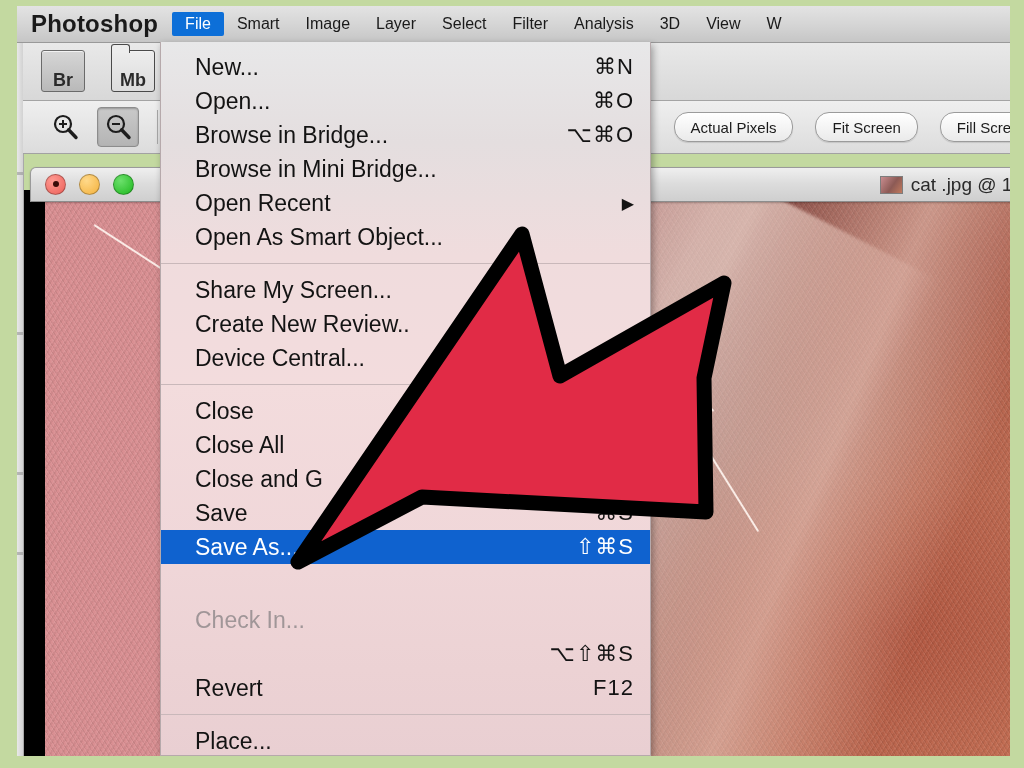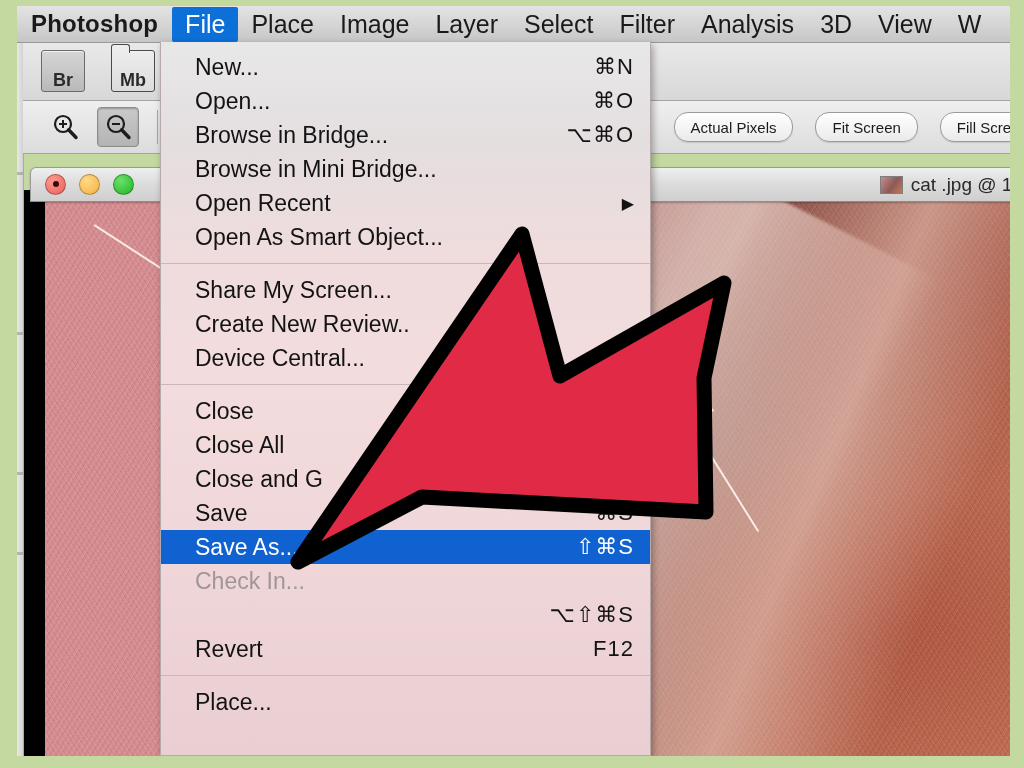--- a/index.html
+++ b/index.html
@@ -85,21 +85,21 @@
   .menubar{
     position:absolute;left:17px;top:6px;width:993px;height:36px;z-index:40;
     background:linear-gradient(180deg,#e3e3e3 0%,#d4d4d4 55%,#c6c6c6 100%);
     border-bottom:1px solid #999;
     display:flex;align-items:center;
   }
   .mb-app{
     font-weight:bold;font-size:24px;color:#1a1a1a;padding:0 14px 0 14px;letter-spacing:.2px;
   }
   .mb-item{
-    font-size:25px;color:#1a1a1a;padding:3px 13px;white-space:nowrap;
+    font-size:16px;color:#1a1a1a;padding:3px 13px;white-space:nowrap;
   }
   .mb-item.active{background:#0d6fd8;color:#fff;border-radius:2px;}
 
   
   .apptoolbar{
     position:absolute;left:23px;top:42px;width:987px;height:58px;z-index:30;
     background:linear-gradient(180deg,#e9e9e9,#d8d8d8);
     border-bottom:1px solid #a4a4a4;
     display:flex;align-items:center;gap:26px;padding-left:18px;
   }
@@ -148,21 +148,21 @@
     font-size:23px;color:#131313;
     padding-top:8px;
     box-sizing:border-box;
   }
   .mi{
     height:34px;display:flex;align-items:center;padding:0 16px 0 34px;white-space:nowrap;position:relative;
   }
   .mi .lbl{flex:0 0 auto;}
   .mi .key{margin-left:auto;letter-spacing:1px;font-size:22px;}
   .mi .arrow{margin-left:auto;font-size:16px;}
-  .mi.disabled{color:#a09698;}
+  .mi.disabled{color:#a09698;margin-top:39px;}
   .mi.sel{background:#0f62cf;color:#fff;}
   .sep{height:1px;background:#c9b8ba;margin:9px 0;}
 
   
   .arrow-wrap{position:absolute;left:0;top:0;width:1024px;height:768px;z-index:70;pointer-events:none;}
 </style>
 </head>
 <body>
 
 <div id="root">
@@ -245,21 +245,21 @@
         </div>
       <div class="obtn">
           <span>Fill Scre</span>
         </div>
     </div>
   </div>
 
   <div class="menubar">
     <div class="mb-app">Photoshop</div>
     <div class="mb-item active">File</div>
-    <div class="mb-item">Place</div>
+    <div class="mb-item">Smart</div>
     <div class="mb-item">Image</div>
     <div class="mb-item">Layer</div>
     <div class="mb-item">Select</div>
     <div class="mb-item">Filter</div>
     <div class="mb-item">Analysis</div>
     <div class="mb-item">3D</div>
     <div class="mb-item">View</div>
     <div class="mb-item">W</div>
   </div>
 

